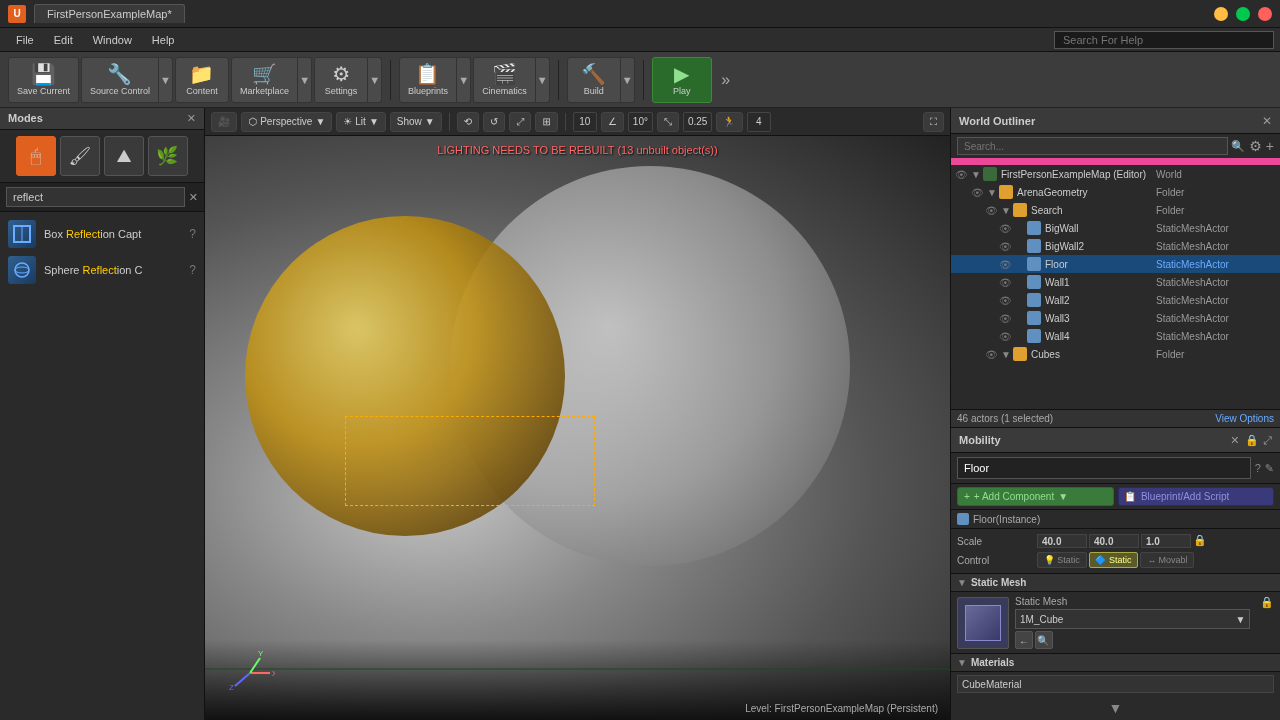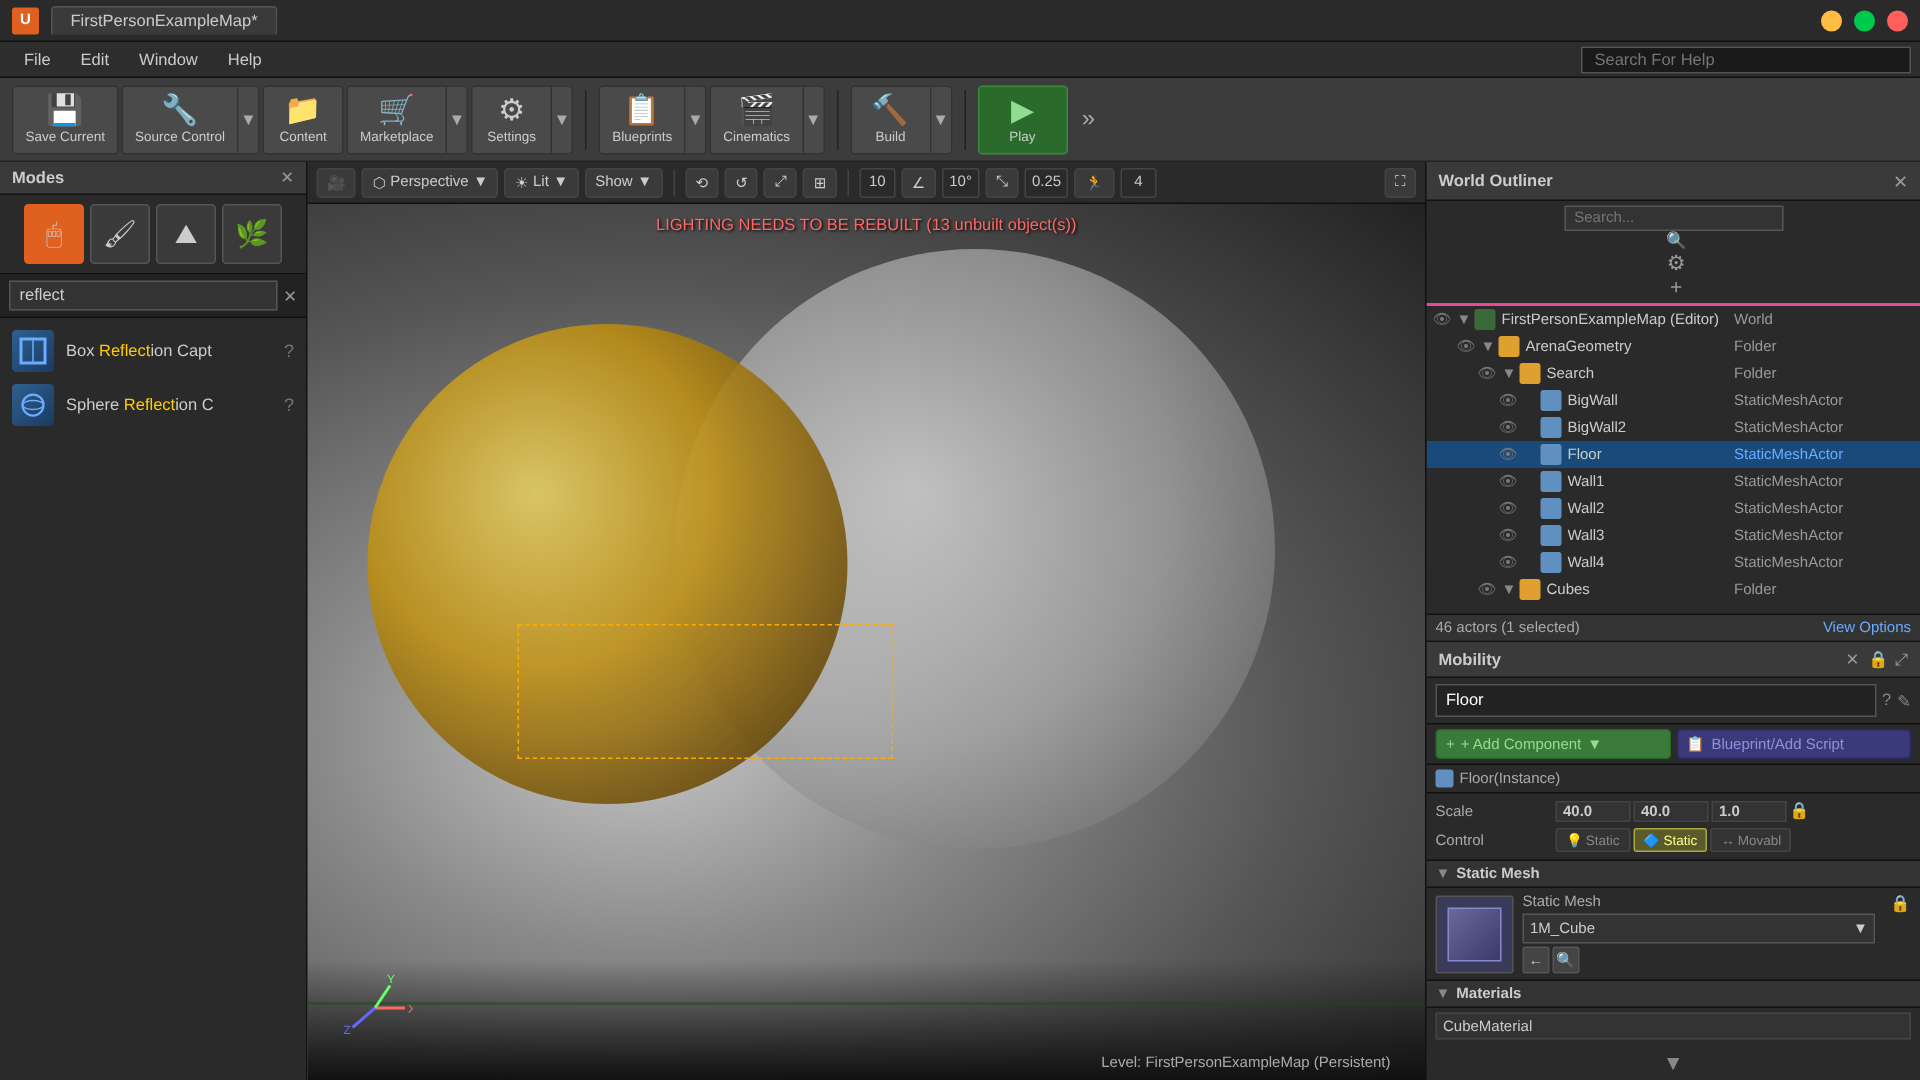--- a/index.html
+++ b/index.html
@@ -27,21 +27,21 @@
     .toolbar-btn .icon { font-size: 20px; line-height: 1; }
     .toolbar-separator { width: 1px; height: 40px; background: #222; margin: 0 4px; }
     .toolbar-arrow { background: #4a4a4a; border: 1px solid #333; border-left: none; width: 14px; height: 46px; display: flex; align-items: center; justify-content: center; cursor: pointer; color: #aaa; border-radius: 0 3px 3px 0; }
     .toolbar-more { width: 20px; height: 46px; display: flex; align-items: center; justify-content: center; background: #3c3c3c; color: #aaa; cursor: pointer; font-size: 16px; }
 
     
     #main-area { display: flex; height: calc(720px - 28px - 24px - 56px); }
 
     
     #left-panel { width: 205px; background: #2a2a2a; border-right: 1px solid #111; display: flex; flex-direction: column; flex-shrink: 0; }
-    #modes-header { display: flex; align-items: center; background: #3a3a3a; padding: 4px 8px; border-bottom: 1px solid #111; gap: 36px; }
+    #modes-header { display: flex; align-items: flex-start; background: #3a3a3a; padding: 4px 8px; border-bottom: 1px solid #111; gap: 36px; }
     #modes-header .modes-label { font-size: 11px; color: #ccc; font-weight: bold; }
     #modes-header .modes-close { margin-left: auto; color: #999; cursor: pointer; }
     .modes-icons { display: flex; justify-content: center; padding: 6px; gap: 4px; border-bottom: 1px solid #111; }
     .mode-icon-btn { width: 40px; height: 40px; background: #3a3a3a; border: 1px solid #555; border-radius: 3px; display: flex; align-items: center; justify-content: center; cursor: pointer; font-size: 18px; color: #ccc; }
     .mode-icon-btn.active { background: #e06020; border-color: #e06020; }
 
     
     .panel-search { display: flex; align-items: center; padding: 4px 6px; background: #222; border-bottom: 1px solid #111; }
     .panel-search input { flex: 1; background: #333; border: 1px solid #555; color: #ccc; padding: 2px 6px; font-size: 11px; height: 20px; }
     .panel-search .clear-btn { color: #999; cursor: pointer; margin-left: 4px; }
@@ -55,35 +55,35 @@
     .mode-item .help-icon { margin-left: auto; color: #777; font-size: 12px; }
 
     
     #viewport-area { flex: 1; display: flex; flex-direction: column; background: #111; }
     #viewport-toolbar { display: flex; align-items: center; background: #2a2a2a; height: 28px; padding: 0 6px; gap: 4px; border-bottom: 1px solid #111; }
     .vp-btn { display: flex; align-items: center; gap: 3px; padding: 2px 6px; background: #3a3a3a; border: 1px solid #444; border-radius: 3px; cursor: pointer; color: #ccc; font-size: 10px; height: 20px; }
     .vp-separator { width: 1px; height: 18px; background: #444; margin: 0 3px; }
     .vp-num { background: #2a2a2a; border: 1px solid #444; color: #ccc; padding: 1px 4px; font-size: 10px; height: 20px; min-width: 24px; display: flex; align-items: center; justify-content: center; border-radius: 2px; }
     #viewport-canvas { flex: 1; position: relative; overflow: hidden; background: radial-gradient(ellipse at 30% 60%, #c8c8c8 0%, #888 30%, #555 60%, #222 100%); }
     #viewport-canvas .warning-text { position: absolute; top: 8px; left: 50%; transform: translateX(-50%); color: #ff6666; font-size: 11px; text-shadow: 1px 1px 2px #000; white-space: nowrap; font-weight: normal; }
-    #viewport-canvas .level-text { position: absolute; bottom: 6px; right: 23px; color: #aaa; font-size: 10px; }
+    #viewport-canvas .level-text { position: absolute; bottom: 6px; right: 12px; color: #aaa; font-size: 10px; }
     #viewport-canvas .axes { position: absolute; bottom: 20px; left: 20px; color: #ccc; font-size: 10px; }
     
     .vp-sphere { position: absolute; width: 320px; height: 320px; border-radius: 50%; background: radial-gradient(circle at 35% 35%, #e8d060, #c09010 40%, #604000 80%, #202000); top: 80px; left: 40px; opacity: 0.85; }
     .vp-bg-sphere { position: absolute; width: 400px; height: 400px; border-radius: 50%; background: radial-gradient(circle at 40% 40%, #e0e0e0, #aaaaaa 50%, #555 100%); top: 30px; right: 100px; opacity: 0.7; }
     .selection-rect { position: absolute; border: 1px dashed #ffaa00; width: 250px; height: 90px; top: 280px; left: 140px; }
 
     
     #right-panel { width: 330px; background: #2a2a2a; border-left: 1px solid #111; display: flex; flex-direction: column; flex-shrink: 0; overflow: hidden; }
 
     
     #world-outliner { display: flex; flex-direction: column; height: 320px; border-bottom: 1px solid #111; }
     .panel-header { display: flex; align-items: center; background: #3a3a3a; padding: 4px 8px; border-bottom: 1px solid #111; height: 26px; }
     .panel-header .panel-close { margin-left: auto; color: #999; cursor: pointer; font-size: 12px; }
-    .outliner-search { display: flex; align-items: center; padding: 3px 6px; border-bottom: 2px solid #ec4899; flex-direction: column; }
+    .outliner-search { display: flex; align-items: center; padding: 3px 6px; border-bottom: 7px solid #ec4899; }
     .outliner-search input { flex: 1; background: #333; border: 1px solid #555; color: #ccc; padding: 2px 6px; font-size: 10px; height: 18px; }
     .outliner-search .search-icon-btn { margin-left: 4px; color: #999; cursor: pointer; }
     .outliner-search .add-btn { margin-left: 4px; color: #999; cursor: pointer; font-size: 14px; }
     .outliner-cols { display: flex; padding: 2px 6px; background: #333; border-bottom: 1px solid #111; }
     .outliner-col { color: #aaa; font-size: 10px; font-weight: bold; }
     .outliner-col.label { flex: 1; }
     .outliner-col.type { width: 120px; }
     .outliner-list { flex: 1; overflow-y: auto; }
     .outliner-item { display: flex; align-items: center; padding: 1px 4px; cursor: pointer; height: 18px; }
     .outliner-item.selected { background: #1a4a7a; }

